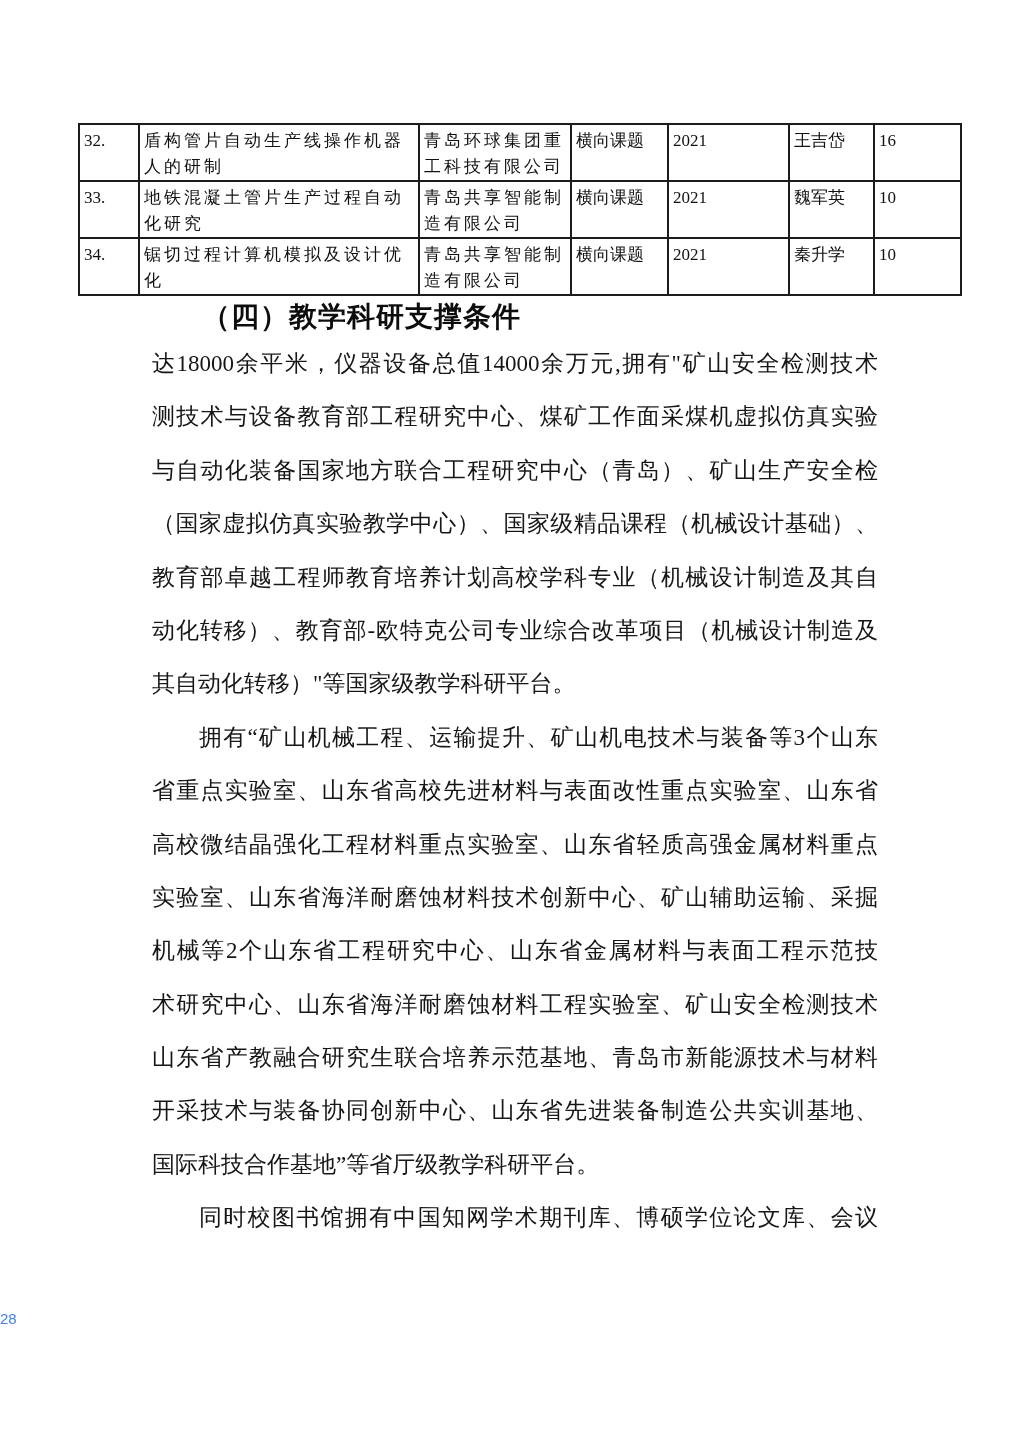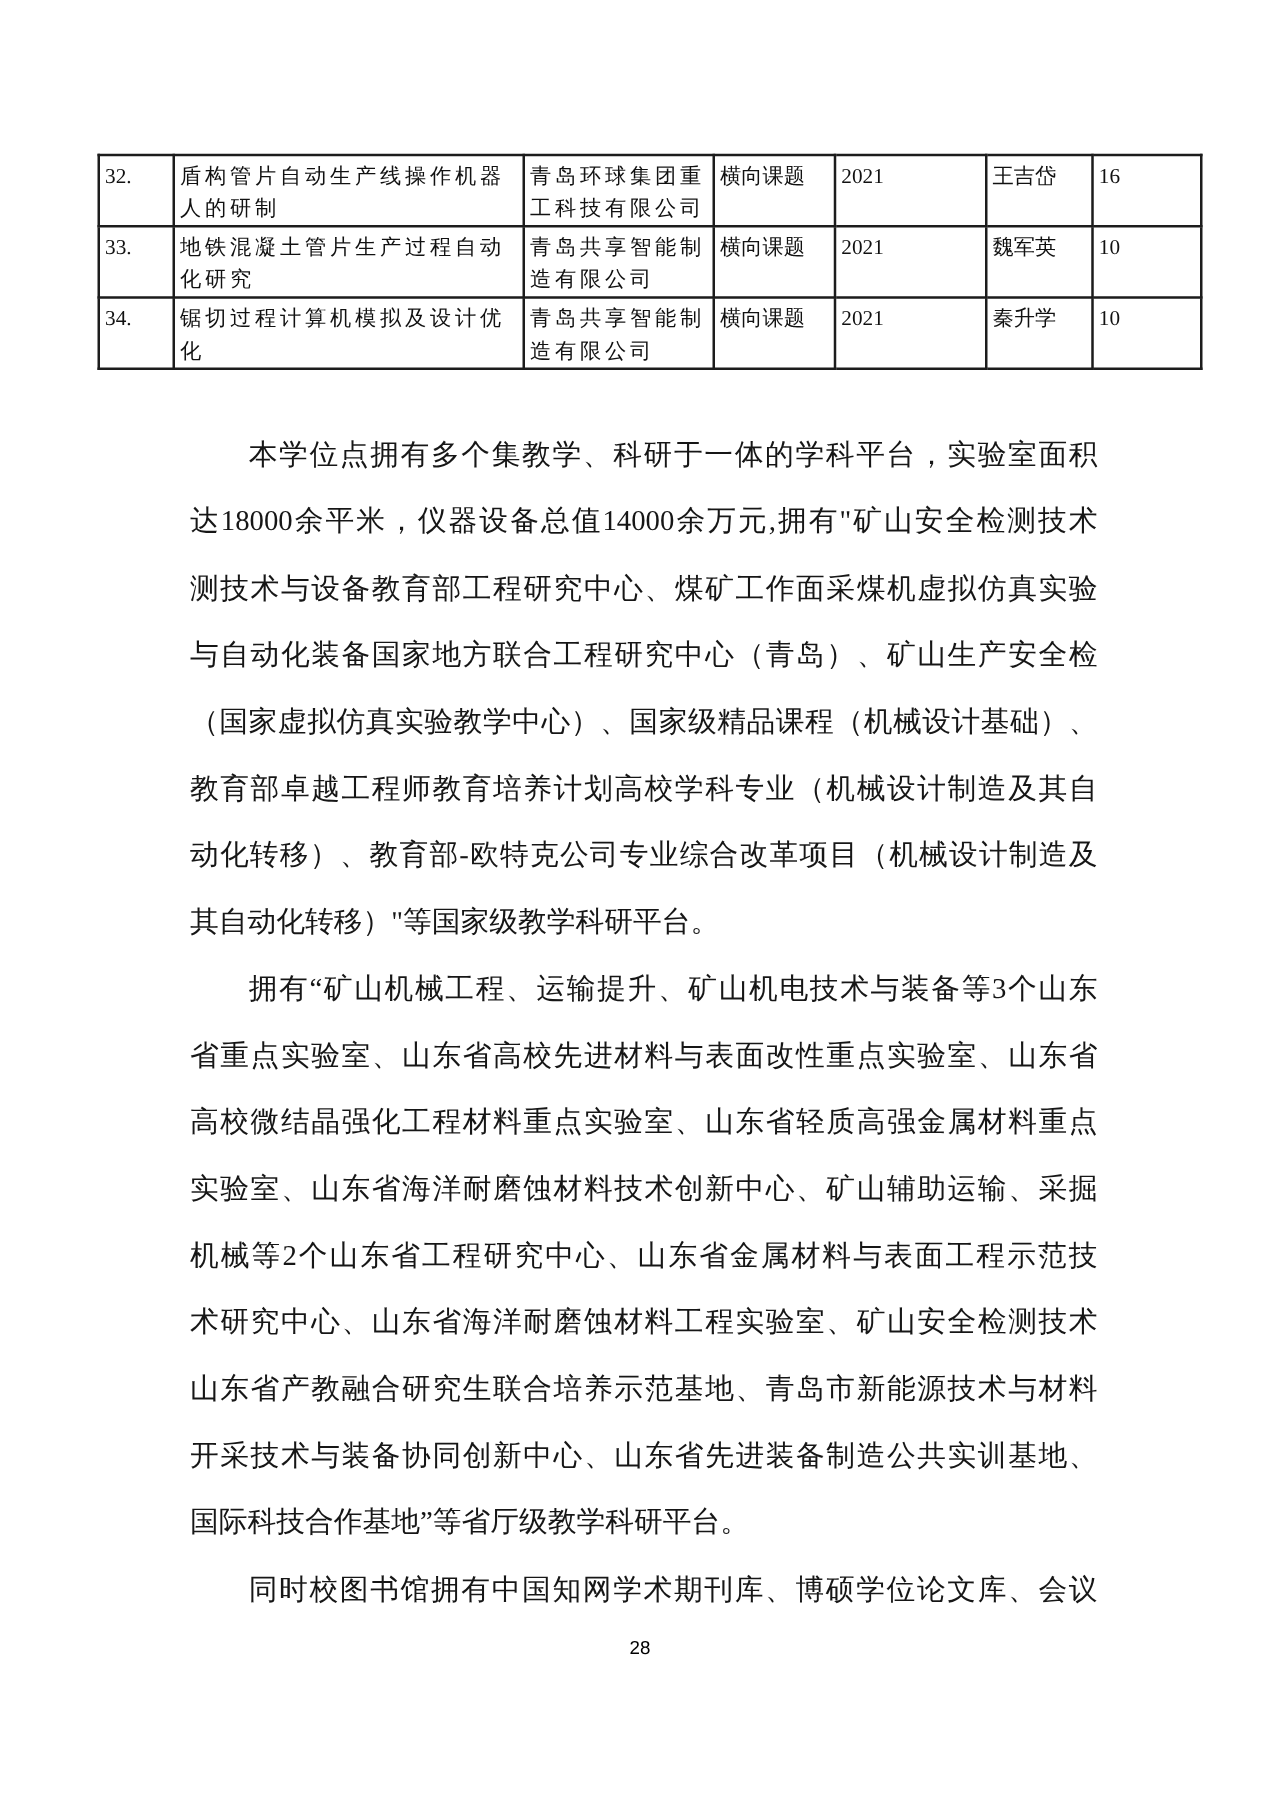--- a/index.html
+++ b/index.html
@@ -90,24 +90,24 @@
   .body-text .line.indent {
     text-indent: 47px;
   }
 
   
   .page-number {
     position: absolute;
     left: 0;
     top: 1310px;
     width: 100%;
-    text-align: center;
+    text-align: left;
     font-size: 15px;
     font-family: "Liberation Sans", "DejaVu Sans", sans-serif;
-    color: #000000;
+    color: #3b82f6;
   }
 </style>
 </head>
 <body>
 
 <div class="page">
 
   <table class="projects">
     <colgroup>
       <col class="c-no">
@@ -142,24 +142,24 @@
           <td class="col-title">锯切过程计算机模拟及设计优化</td>
           <td class="col-company">青岛共享智能制造有限公司</td>
           <td class="col-type">横向课题</td>
           <td class="col-year">2021</td>
           <td class="col-person">秦升学</td>
           <td class="col-amount">10</td>
         </tr>
       </tbody>
   </table>
 
+  <h2 class="section-heading">（四）教学科研支撑条件</h2>
 
   <div class="body-text" id="paragraphs">
       <div class="para">
-        <div class="line indent">本学位点拥有多个集教学、科研于一体的学科平台，实验室面积</div>
         <div class="line">达18000余平米，仪器设备总值14000余万元,拥有"矿山安全检测技术</div>
         <div class="line">测技术与设备教育部工程研究中心、煤矿工作面采煤机虚拟仿真实验</div>
         <div class="line">与自动化装备国家地方联合工程研究中心（青岛）、矿山生产安全检</div>
         <div class="line">（国家虚拟仿真实验教学中心）、国家级精品课程（机械设计基础）、</div>
         <div class="line">教育部卓越工程师教育培养计划高校学科专业（机械设计制造及其自</div>
         <div class="line">动化转移）、教育部-欧特克公司专业综合改革项目（机械设计制造及</div>
         <div class="line last">其自动化转移）"等国家级教学科研平台。</div>
       </div>
       <div class="para">
         <div class="line indent">拥有“矿山机械工程、运输提升、矿山机电技术与装备等3个山东</div>

